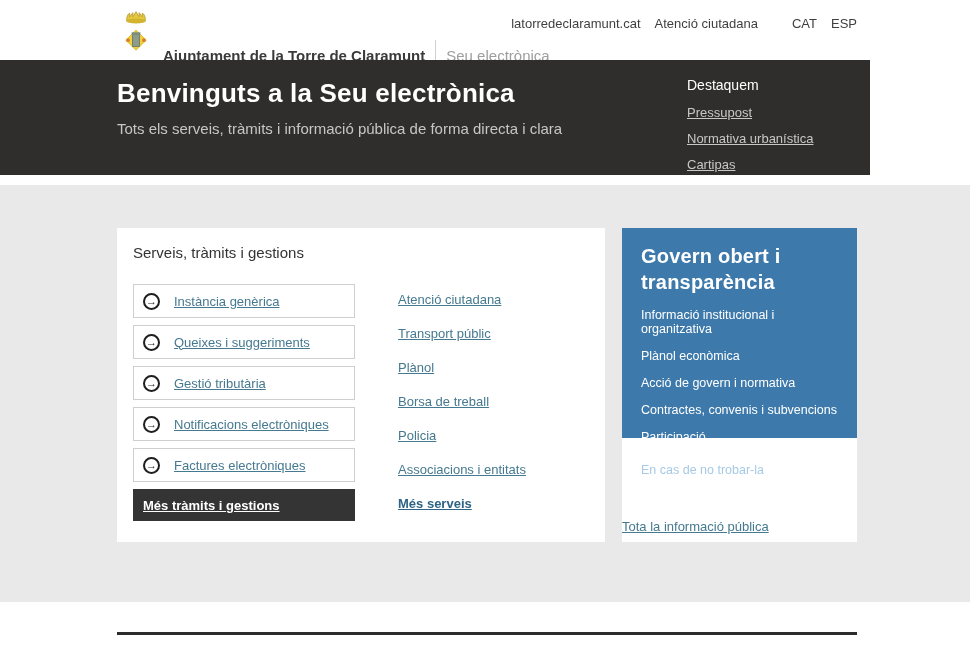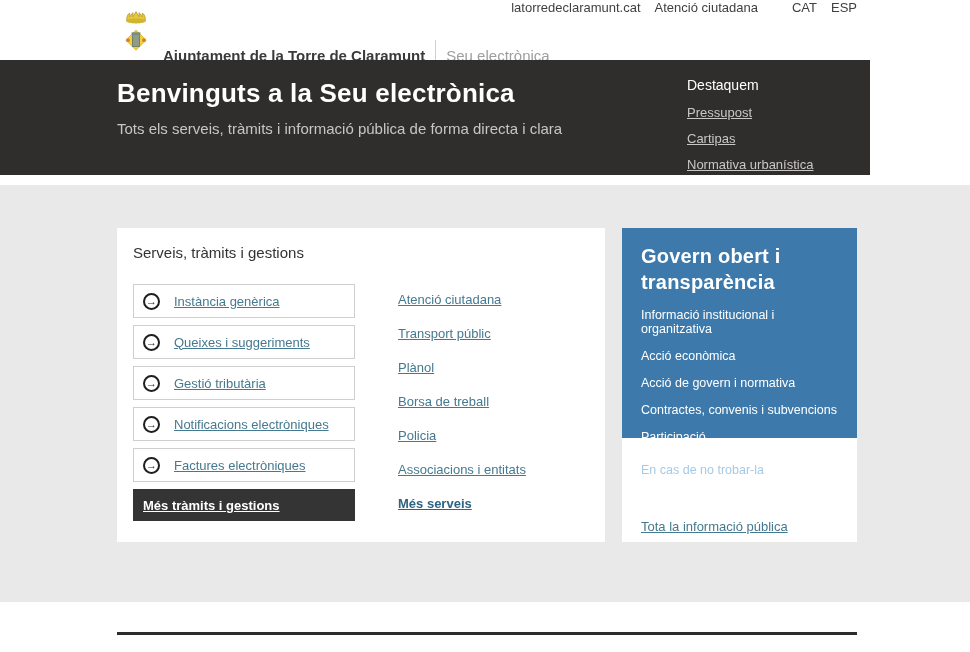--- a/index.html
+++ b/index.html
@@ -11,21 +11,21 @@
     overflow: hidden;
     color: #3b3b3b;
   }
 
   
   .topbar {
     position: absolute; left: 0; top: 0; width: 970px; height: 70px;
     background: #ffffff;
   }
   .topbar-links {
-    position: absolute; top: 0; right: 113px;
+    position: absolute; top: 16px; right: 113px;
     display: flex; align-items: center; gap: 14px;
     font-size: 13px; color: #3f3f3f;
   }
   .topbar-links .lang-gap { width: 6px; }
   .topbar-links a { color: #3f3f3f; text-decoration: none; cursor: pointer; }
 
   .brand {
     position: absolute; left: 117px; top: 8px;
     display: flex; align-items: flex-end; text-decoration: underline;
   }
@@ -117,21 +117,21 @@
     margin-top: 13px; color: #a5cae6; font-size: 12.5px; font-weight: bold;
     line-height: 1.5;
   }
   .govern-items { list-style: none; margin-top: 13px; }
   .govern-items li { color: #ffffff; font-size: 12.5px; margin-bottom: 13px; }
   .govern-foot { font-size: 12.5px; line-height: 1.45; margin-top: 17px; }
   .govern-foot .light { color: #a5cae6; }
   .govern-foot .white { color: #ffffff; }
   .govern-footer {
     position: absolute; left: 0; top: 282px; width: 235px; height: 32px;
-    background: #ffffff; display: flex; align-items: center; padding-left: 19px;
+    background: #ffffff; display: flex; align-items: center; 
   }
   .govern-footer a {
     font-size: 13px; color: #45798f; text-decoration: underline; cursor: pointer;
     white-space: nowrap;
   }
 
   
   .bottom-zone {
     position: absolute; left: 0; top: 602px; width: 970px; height: 50px;
     background: #ffffff;
@@ -176,25 +176,25 @@
   </div>
   <div class="destaquem">
     <div class="destaquem-title">Destaquem</div>
     <ul class="destaquem-list">
 
         <li>
           <a>Pressupost</a>
         </li>
 
         <li>
+          <a>Normativa urbanística</a>
+        </li>
+
+        <li>
           <a>Cartipas</a>
-        </li>
-
-        <li>
-          <a>Normativa urbanística</a>
         </li>
       </ul>
   </div>
 </div>
 
 <div class="gray-zone">
 
   <div class="card-left">
     <h2 class="serveis-title">Serveis, tràmits i gestions</h2>
 
@@ -259,21 +259,21 @@
       </ul>
   </div>
 
   <div class="card-right">
     <div class="govern-blue">
       <div class="govern-title">Govern obert i transparència</div>
       <ul class="govern-items">
 
           <li>Informació institucional i organitzativa</li>
 
-          <li>Acció econòmica</li>
+          <li>Plànol econòmica</li>
 
           <li>Acció de govern i normativa</li>
 
           <li>Contractes, convenis i subvencions</li>
 
           <li>Participació</li>
         </ul>
       <div class="govern-foot">
         <span class="light">En cas de no trobar-la </span><span class="white">exerceix el dret d'accés a la informació</span>
       </div>

